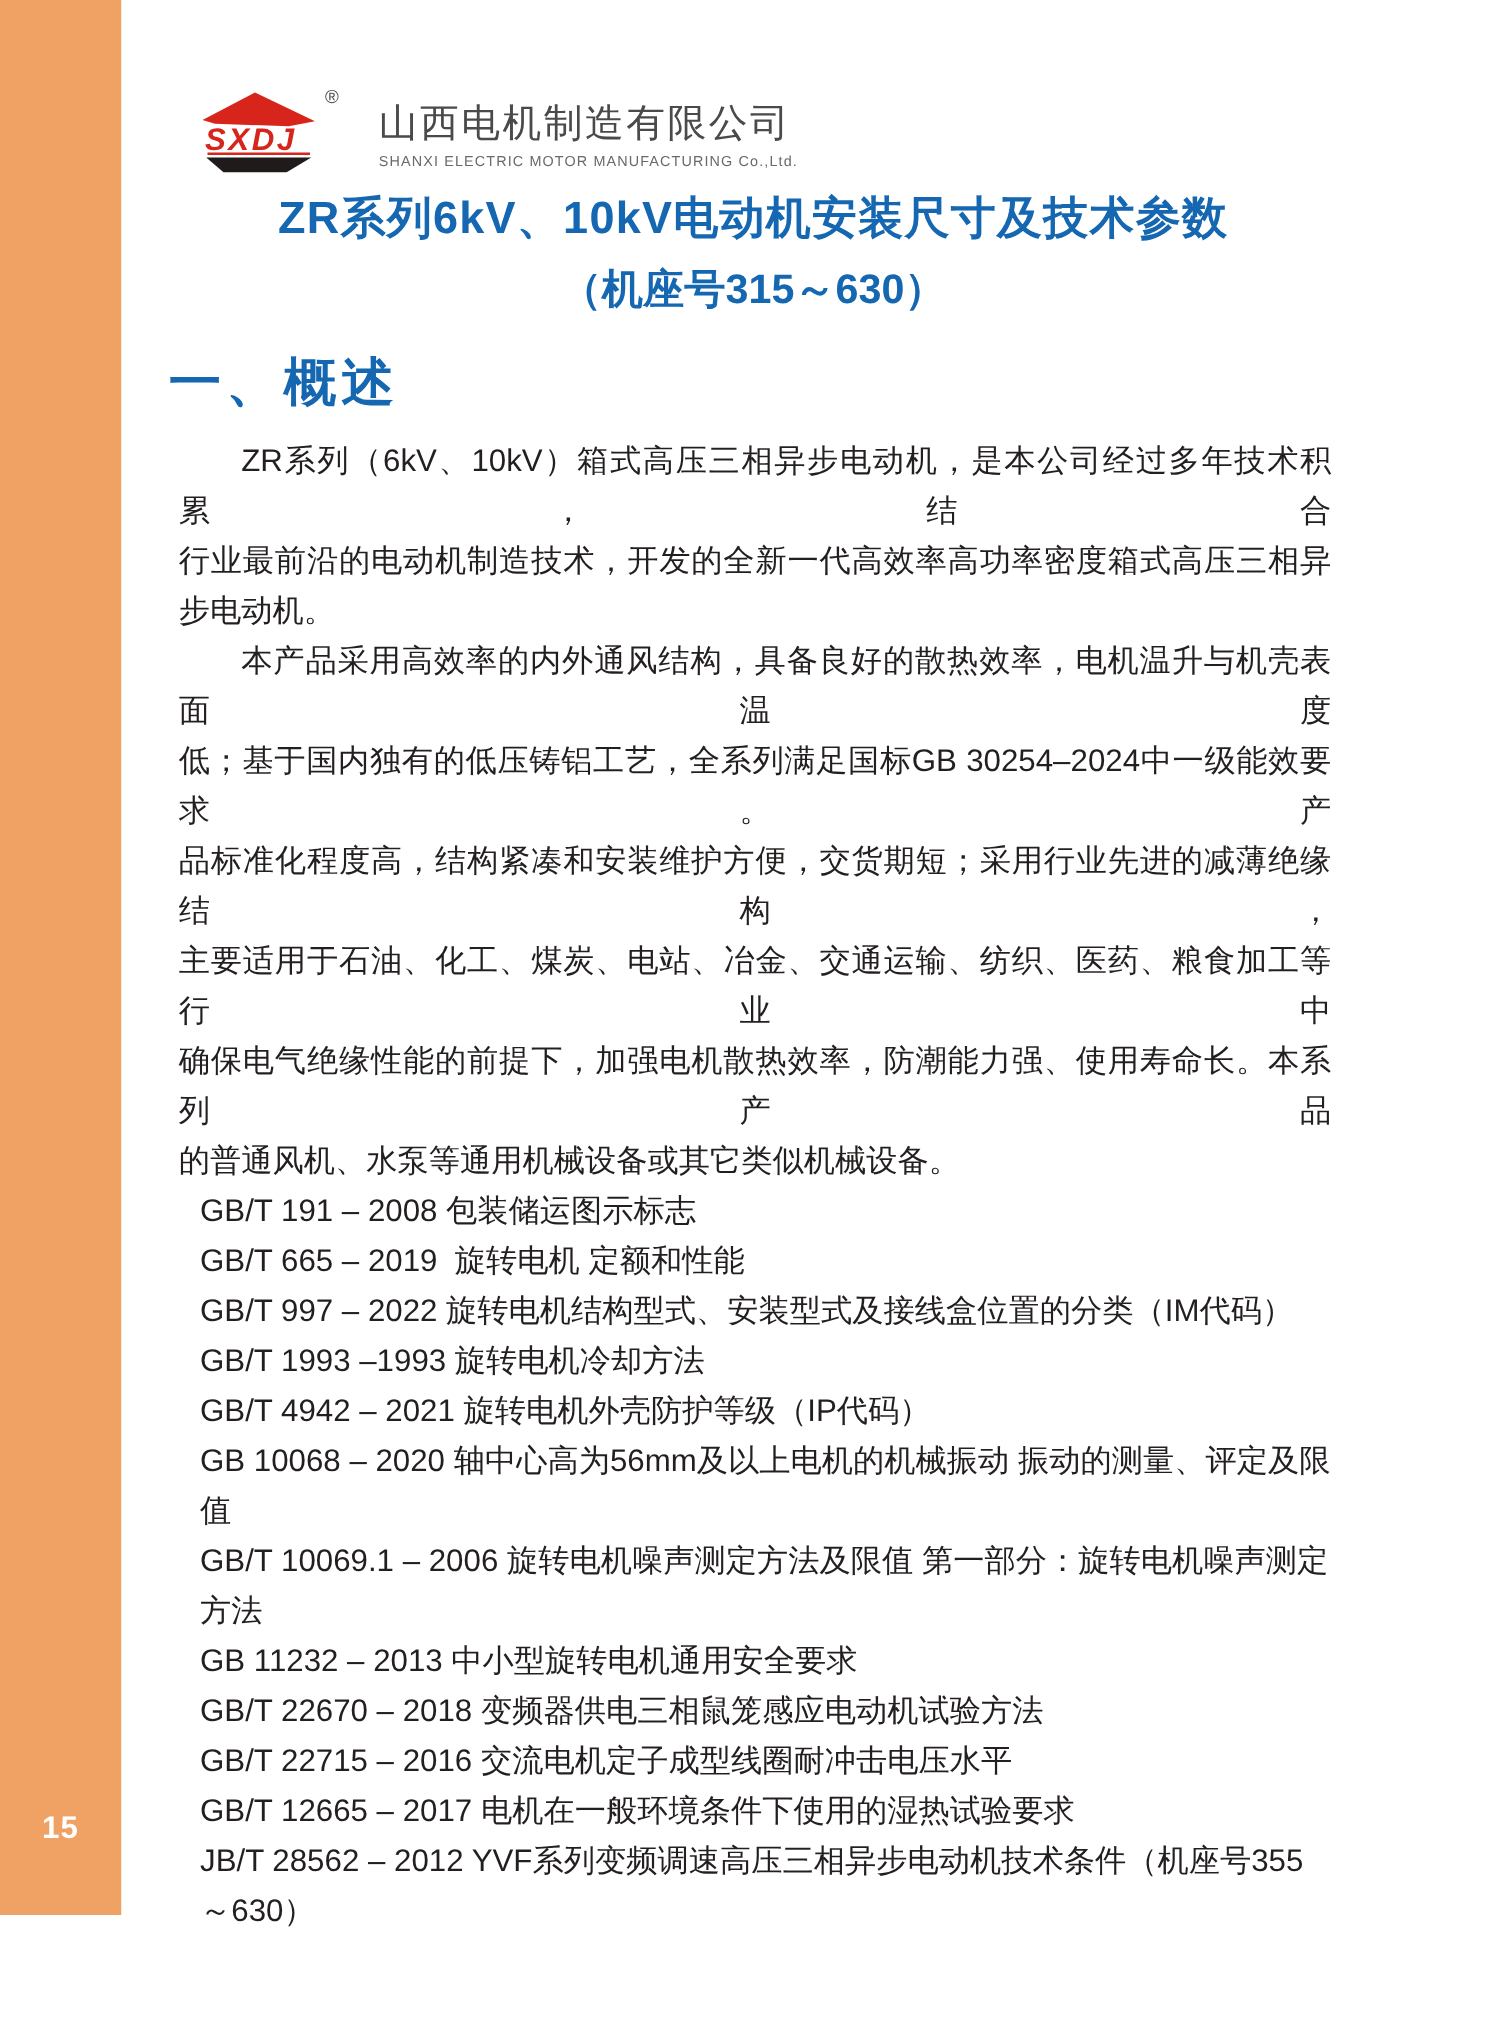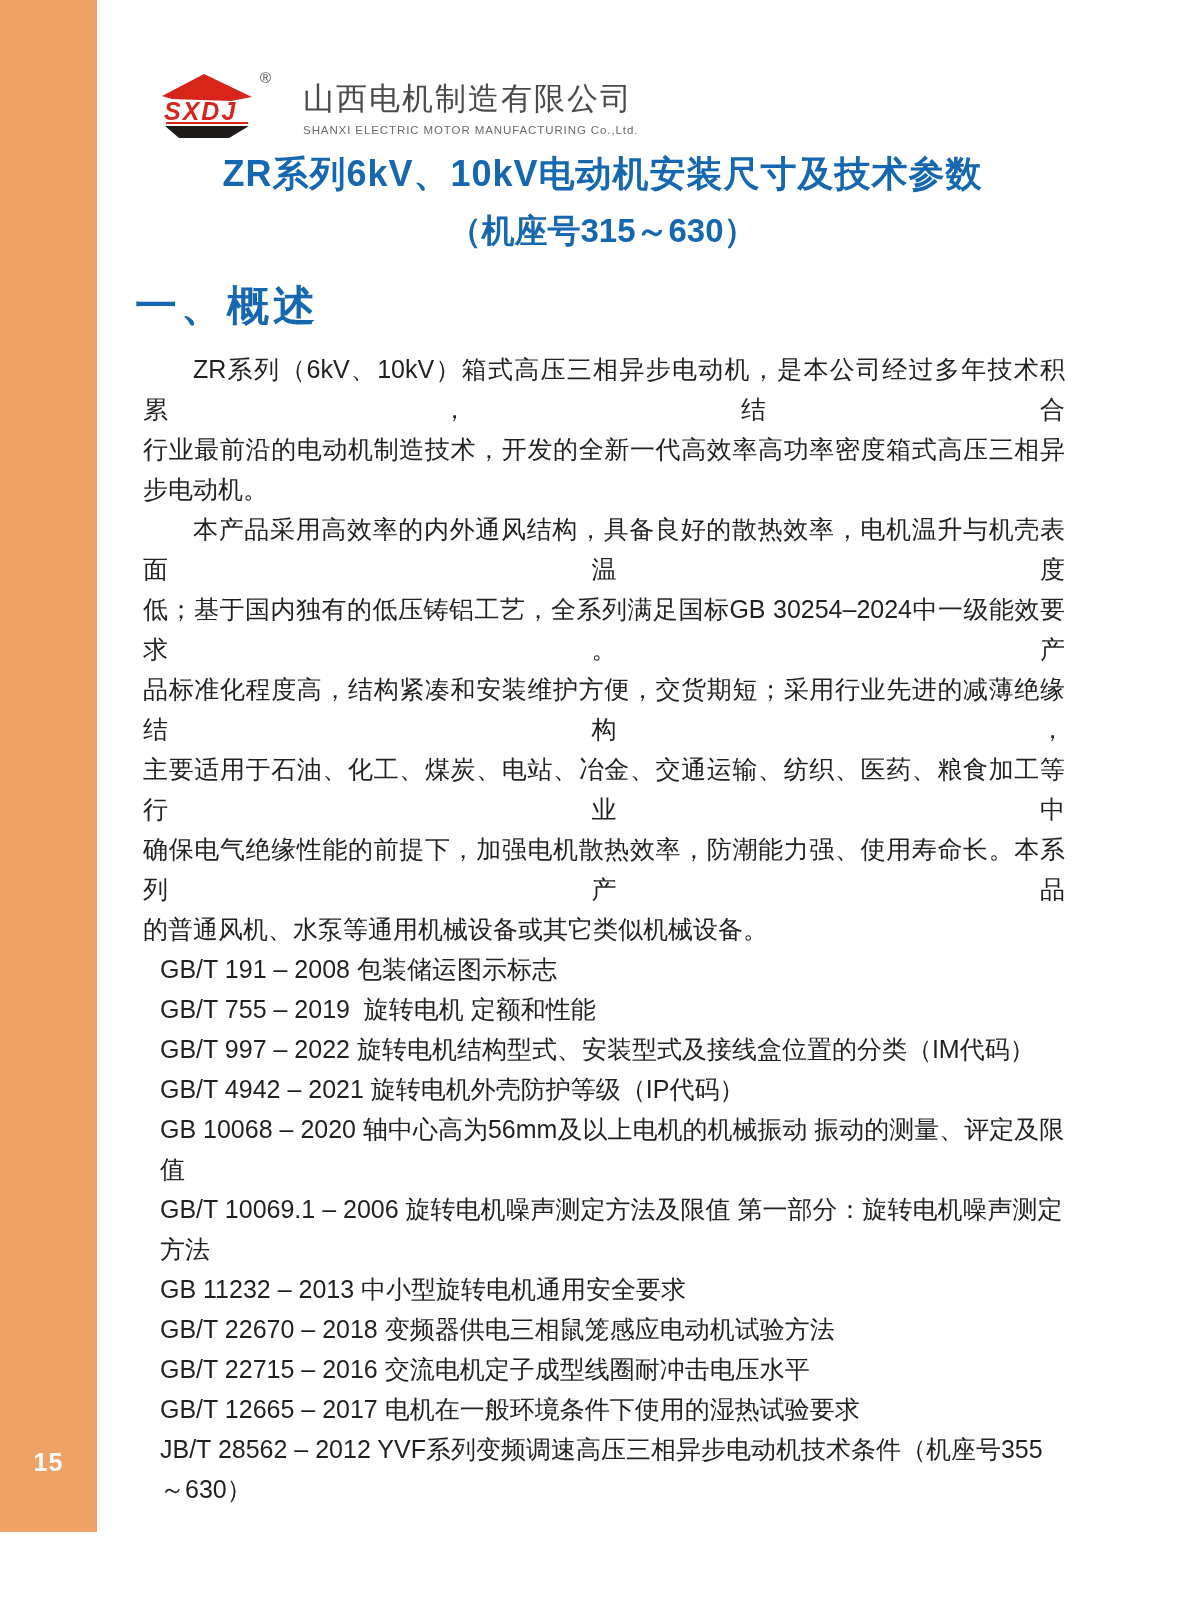--- a/index.html
+++ b/index.html
@@ -77,22 +77,23 @@
         <div class="pline">本产品采用高效率的内外通风结构，具备良好的散热效率，电机温升与机壳表面温度</div>
         <div class="pline">低；基于国内独有的低压铸铝工艺，全系列满足国标GB 30254–2024中一级能效要求。产</div>
         <div class="pline">品标准化程度高，结构紧凑和安装维护方便，交货期短；采用行业先进的减薄绝缘结构，</div>
         <div class="pline">主要适用于石油、化工、煤炭、电站、冶金、交通运输、纺织、医药、粮食加工等行业中</div>
         <div class="pline">确保电气绝缘性能的前提下，加强电机散热效率，防潮能力强、使用寿命长。本系列产品</div>
         <div class="pline">的普通风机、水泵等通用机械设备或其它类似机械设备。</div>
       </div>
 
     <div class="stdlist">
         <div class="stdline">GB/T 191 – 2008 包装储运图示标志</div>
-        <div class="stdline">GB/T 755 – 2019  旋转电机 定额和性能</div>
+        <div class="stdline">GB/T 665 – 2019  旋转电机 定额和性能</div>
         <div class="stdline">GB/T 997 – 2022 旋转电机结构型式、安装型式及接线盒位置的分类（IM代码）</div>
+        <div class="stdline">GB/T 1993 –1993 旋转电机冷却方法</div>
         <div class="stdline">GB/T 4942 – 2021 旋转电机外壳防护等级（IP代码）</div>
         <div class="stdline">GB 10068 – 2020 轴中心高为56mm及以上电机的机械振动 振动的测量、评定及限值</div>
         <div class="stdline">GB/T 10069.1 – 2006 旋转电机噪声测定方法及限值 第一部分：旋转电机噪声测定方法</div>
         <div class="stdline">GB 11232 – 2013 中小型旋转电机通用安全要求</div>
         <div class="stdline">GB/T 22670 – 2018 变频器供电三相鼠笼感应电动机试验方法</div>
         <div class="stdline">GB/T 22715 – 2016 交流电机定子成型线圈耐冲击电压水平</div>
         <div class="stdline">GB/T 12665 – 2017 电机在一般环境条件下使用的湿热试验要求</div>
         <div class="stdline">JB/T 28562 – 2012 YVF系列变频调速高压三相异步电动机技术条件（机座号355～630）</div>
       </div>
 

